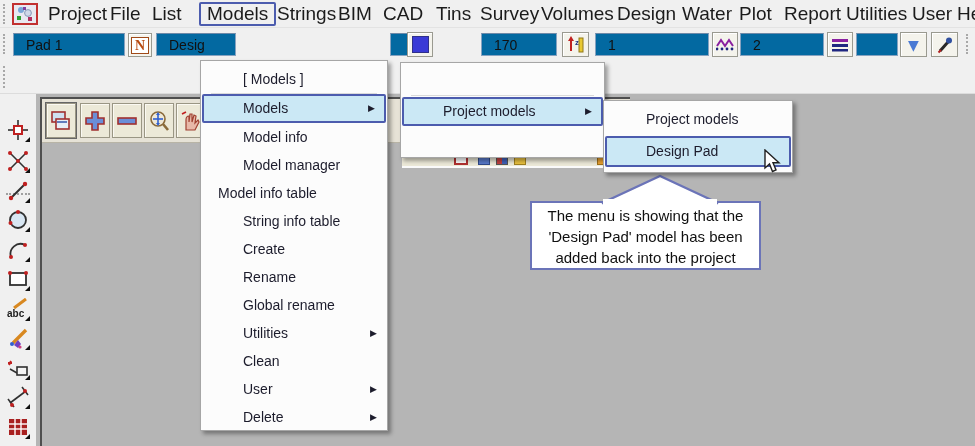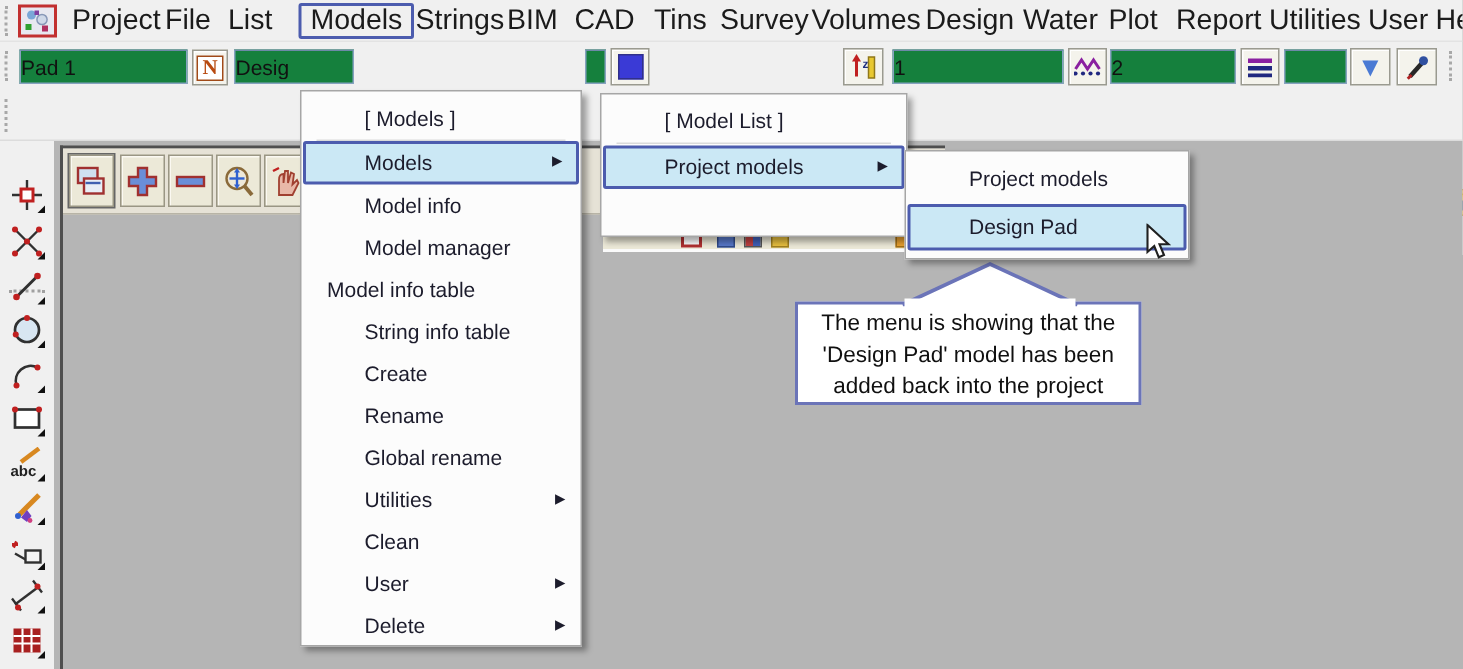--- a/index.html
+++ b/index.html
@@ -10,21 +10,21 @@
   
   .menubar { position:absolute; left:0; top:0; width:975px; height:28px; background:#f0f0f0; border-bottom:1px solid #e3e3e3; }
   .mb-item { position:absolute; top:4px; height:20px; line-height:20px; font-size:19px; color:#1b1b1b; cursor:default; }
   .mb-item.active { border:2px solid #4c5cae; border-radius:2px; top:2px; height:24px; line-height:20px; padding:0 6px; }
   .grip-v { position:absolute; width:3px; border-left:2px dotted #a8a8a8; }
   .app-icon { position:absolute; left:12px; top:3px; width:26px; height:22px; border:2px solid #c23030; background:#e8e8f0; }
 
   .toolbar2 { position:absolute; left:0; top:28px; width:975px; height:32px; background:#f0f0f0; }
   .toolbar3 { position:absolute; left:0; top:60px; width:975px; height:34px; background:#f0f0f0; border-bottom:1px solid #dcdcdc; }
 
-  .tb-input { position:absolute; height:23px; border:1px solid #86a2c0; border-top-color:#6d89a8; background:#15803d; font-family:"Liberation Sans",sans-serif; font-size:14px; color:#111; padding:0 0; }
+  .tb-input { position:absolute; height:23px; border:1px solid #86a2c0; border-top-color:#6d89a8; background:#0369a1; font-family:"Liberation Sans",sans-serif; font-size:14px; color:#111; padding:0 12px; }
   .tb-btn { position:absolute; background:#f4f3ec; border:1px solid #9a9a90; box-shadow:inset 1px 1px 0 #ffffff; display:flex; align-items:center; justify-content:center; }
   .snap-btn { position:absolute; top:64px; width:24px; height:24px; background:#fdfdfd; border:1px solid #909090; font-size:14px; color:#1a1a1a; display:flex; align-items:center; justify-content:center; }
   .snap-btn.on { border:1px solid #5a5a5a; box-shadow:inset 0 0 0 1px #c8c8c8; }
   .sep-v { position:absolute; width:4px; border-left:2px dotted #a8a8a8; }
 
   .n-glyph { font-family:"Liberation Serif", serif; font-weight:bold; font-size:14px; color:#b84a10; border:1px solid #a04a18; padding:0 3px; line-height:15px; background:#fff; }
   .swatch { width:17px; height:17px; background:#3a3ad6; border:1px solid #30308a; }
   .tri-down { color:#4a7ad4; font-family:"DejaVu Sans", sans-serif; font-size:14px; line-height:14px; }
 
   .folder-btn { position:absolute; top:62px; width:27px; height:29px; display:flex; align-items:center; justify-content:center; }
@@ -101,20 +101,21 @@
     <span class="grip-v" style="left:3px; top:6px; height:20px;"></span>
     <input class="tb-input" style="left: 13px; top: 5px; width: 112px;" value="Pad 1">
     <div class="tb-btn" style="left:128px; top:5px; width:24px; height:24px;">
       <span class="n-glyph">N</span>
     </div>
     <input class="tb-input" style="left: 156px; top: 5px; width: 80px;" value="Desig">
     <input class="tb-input" style="left: 390px; top: 5px; width: 14px;" value="">
     <div class="tb-btn" style="left:407px; top:4px; width:26px; height:25px;">
       <span class="swatch"></span>
     </div>
+    <input class="tb-input" style="left: 481px; top: 5px; width: 76px;" value="170">
     <div class="tb-btn" style="left:562px; top:4px; width:27px; height:25px;">
       <svg width="18" height="18" viewBox="0 0 18 18">
         <line x1="4" y1="15" x2="4" y2="3" stroke="#c02020" stroke-width="2"></line>
         <polygon points="4,0 1,5 7,5" fill="#c02020"></polygon>
         <text x="8" y="9" font-size="8" fill="#203080" font-weight="bold">z</text>
         <rect x="12" y="2" width="4" height="14" fill="#e8c830" stroke="#907818" stroke-width="1"></rect>
       </svg>
     </div>
     <input class="tb-input" style="left: 595px; top: 5px; width: 114px;" value="1">
     <div class="tb-btn" style="left:712px; top:4px; width:26px; height:25px;">
@@ -370,21 +371,20 @@
     <div class="menu-item" style="top:174px;">Create</div>
     <div class="menu-item" style="top:202px;">Rename</div>
     <div class="menu-item" style="top:230px;">Global rename</div>
     <div class="menu-item has-sub" style="top:258px;"><span>Utilities</span></div>
     <div class="menu-item" style="top:286px;">Clean</div>
     <div class="menu-item has-sub" style="top:314px;"><span>User</span></div>
     <div class="menu-item has-sub" style="top:342px;"><span>Delete</span></div>
   </div>
 
   <div class="panel" style="left:400px; top:62px; width:205px; height:96px; z-index:11;">
-    <div class="menu-header" style="top:4px;">[ Model List ]</div>
     <div class="menu-sep" style="top:32px;"></div>
     <div class="menu-item hl has-sub" style="top:34px; height:29px;"><span>Project models</span></div>
   </div>
 
   <div class="panel" style="left:603px; top:100px; width:190px; height:73px; z-index:12;">
     <div class="menu-item" style="top:4px;">Project models</div>
     <div class="menu-item hl" style="top:35px; height:31px; line-height:27px;"><span>Design Pad</span></div>
   </div>
 
   <svg class="callout-tri" width="124" height="34">

